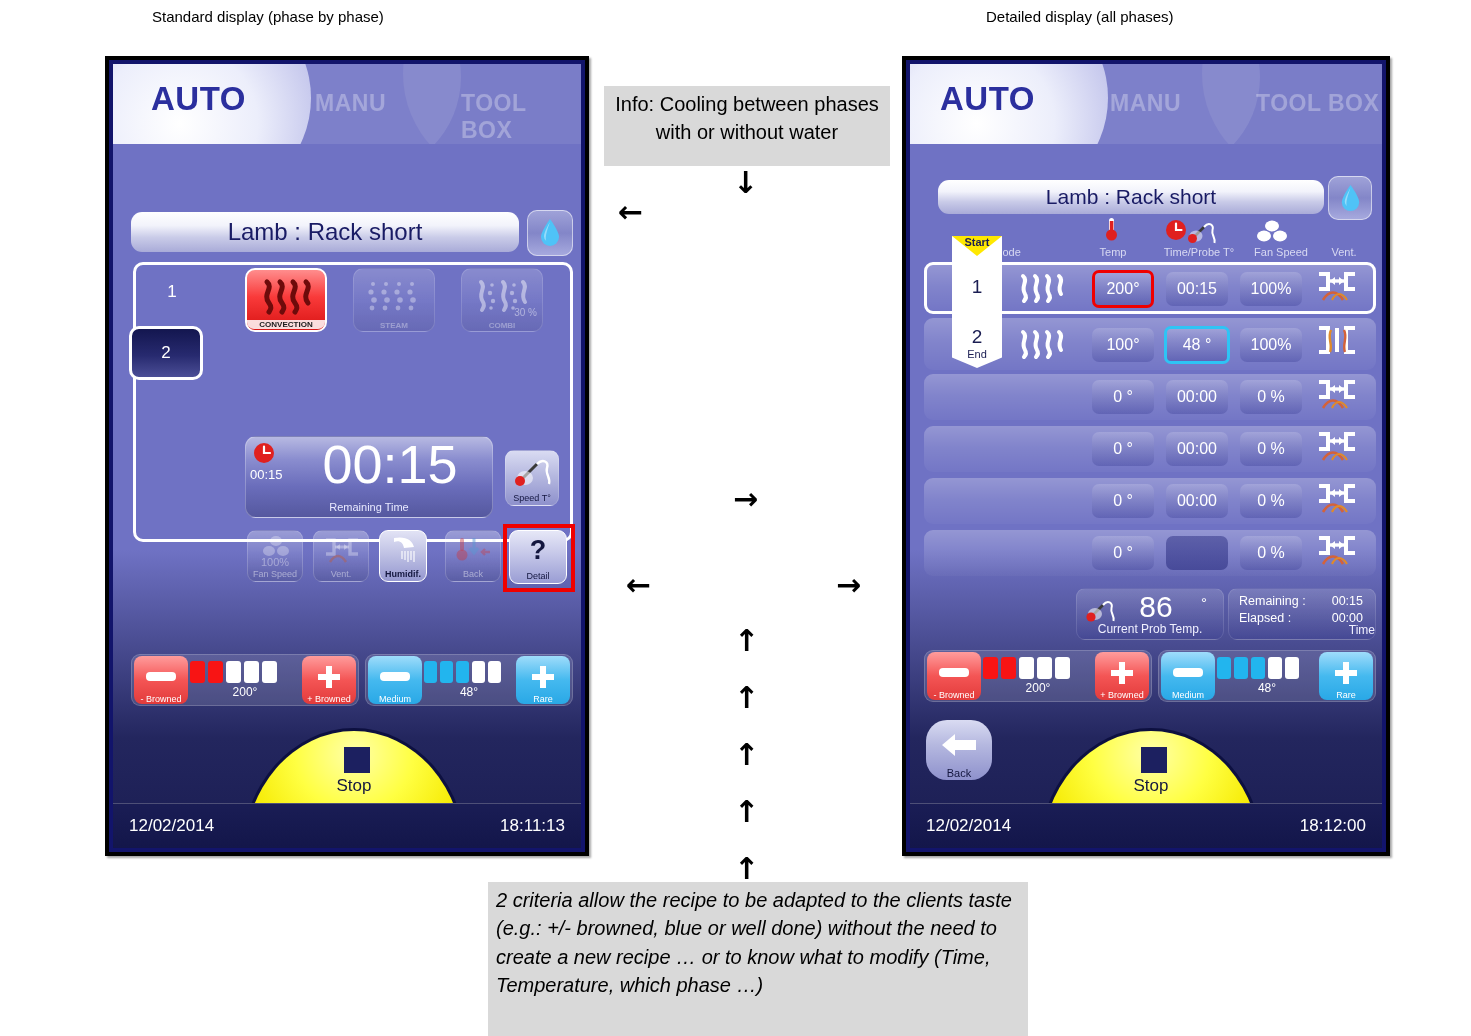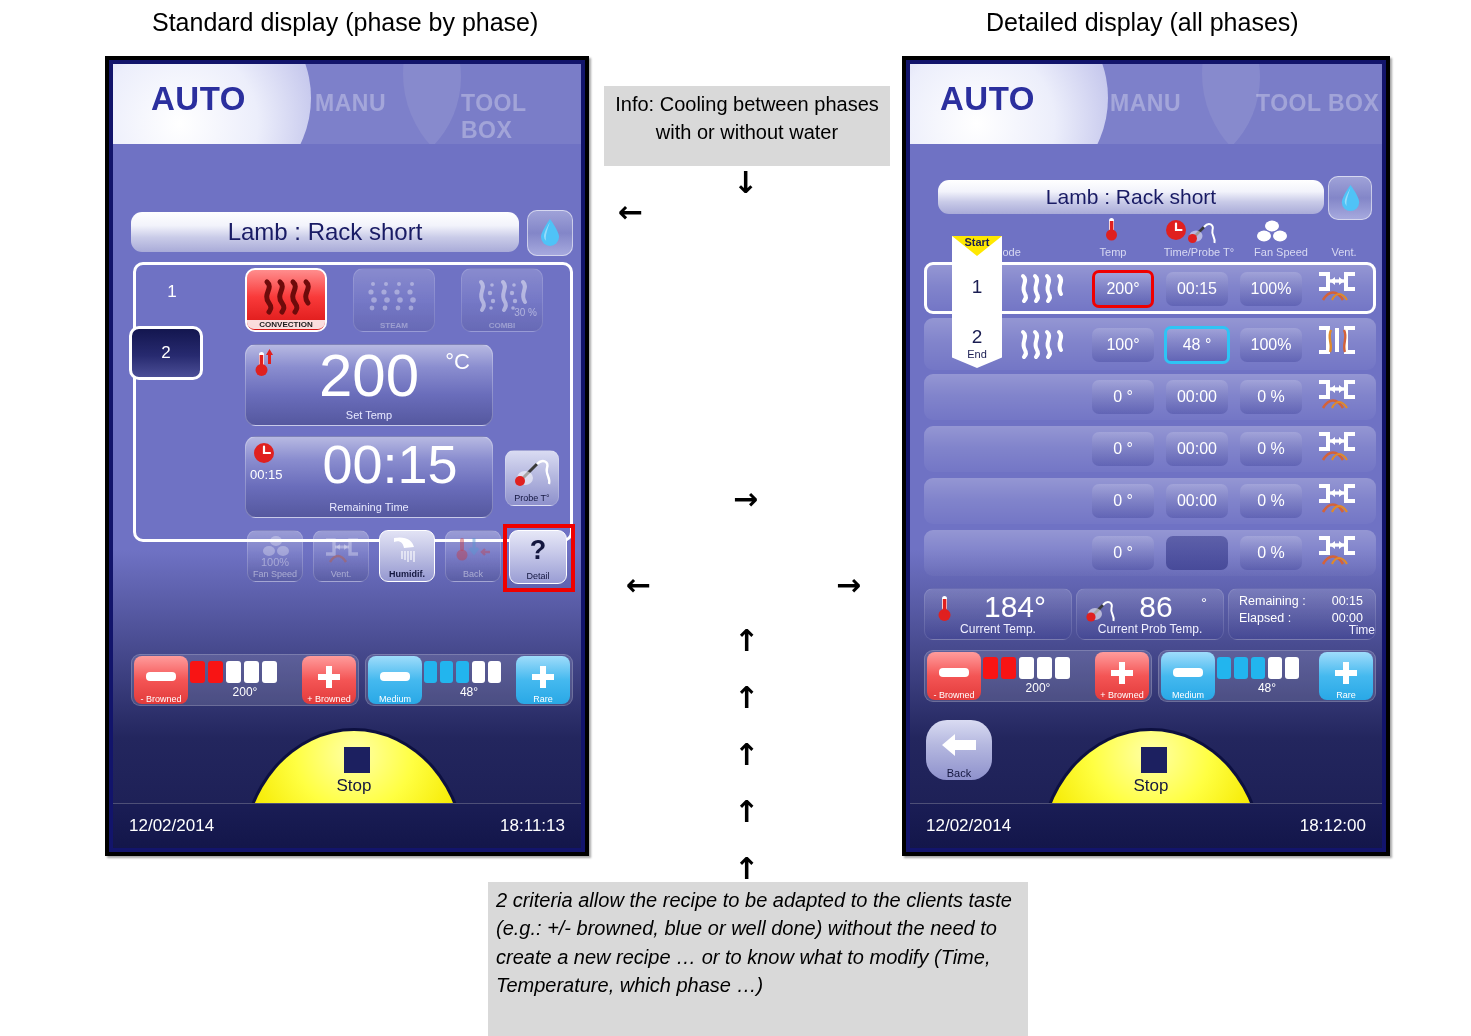--- a/index.html
+++ b/index.html
@@ -6,21 +6,21 @@
   body{
     width:1471px;height:1036px;position:relative;
     background:#ffffff;
     font-family:"Liberation Sans", sans-serif;
     overflow:hidden;
   }
   .abs{position:absolute;}
 
   
   .caption{
-    font-size:25px;color:#000;white-space:nowrap;
+    font-size:15px;color:#000;white-space:nowrap;
     font-family:"Liberation Sans", sans-serif;
   }
 
   
   .note{
     background:#d9d9d9;color:#000;font-size:20px;line-height:1.42;
     padding:4px 8px;box-sizing:border-box;
   }
   .note.center{text-align:center;}
 
@@ -274,51 +274,39 @@
           <circle cx="41" cy="7" r="1.8"></circle>
             <circle cx="39" cy="15" r="2.2"></circle>
             <circle cx="42" cy="23" r="2.2"></circle>
             <circle cx="40" cy="30" r="1.8"></circle>
         </g>
       </svg>
       <div class="abs" style="right:5px;bottom:13px;font-size:10px;color:rgba(255,255,255,.45);">30 %</div>
       <div class="mode-cap" style="color:rgba(255,255,255,.34);">COMBI</div>
     </div>
 
-    <div class="bigbox" style="left:132px;top:280px;width:248px;height:82px;">
-      <svg width="22" height="30" viewBox="0 0 22 30" style="position:absolute;left:7px;top:4px;">
-        <rect x="6" y="3" width="5" height="15" rx="2.5" fill="#fff"></rect>
-        <circle cx="8.5" cy="21" r="6" fill="#e0201f"></circle>
-        <rect x="6.6" y="6" width="3.6" height="14" fill="#e0201f"></rect>
-        <rect x="15" y="4" width="3" height="11" fill="#e0201f"></rect>
-        <path d="M16.5 0 L20 6 L13 6 Z" fill="#e0201f"></path>
-      </svg>
-      <div class="bigval" style="left:0;right:0;top:-4px;text-align:center;font-size:60px;">200</div>
-      <div class="abs" style="right:22px;top:4px;color:#fff;font-size:22px;">°C</div>
-      <div class="bigcap" style="bottom:4px;">Set Temp</div>
-    </div>
 
     <div class="bigbox" style="left:132px;top:372px;width:248px;height:82px;">
       <svg width="24" height="24" viewBox="0 0 24 24" style="position:absolute;left:6px;top:4px;">
         <circle cx="12" cy="12" r="10" fill="#e0201f"></circle>
         <path d="M12 5.5 v6.5 h6" stroke="#fff" stroke-width="2.2" fill="none" stroke-linecap="round"></path>
       </svg>
       <div class="abs" style="left:4px;top:30px;color:#fff;font-size:13px;">00:15</div>
       <div class="bigval" style="left:42px;right:0;top:-4px;text-align:center;font-size:54px;">00:15</div>
       <div class="bigcap" style="bottom:4px;">Remaining Time</div>
     </div>
 
     <div class="tile" style="position:absolute;left:392px;top:386px;width:54px;height:56px;background:linear-gradient(180deg,#d9dbf2 0%,#b6b9e0 45%,#8e91cc 100%);">
       <svg width="40" height="34" viewBox="0 0 40 34" style="position:absolute;left:7px;top:5px;">
         <path d="M4 28 L24 8" stroke="#3a3a3a" stroke-width="3"></path>
         <path d="M24 8 C30 2 36 6 34 12 C32 18 38 22 36 28" stroke="#fff" stroke-width="2.4" fill="none"></path>
         <ellipse cx="12" cy="22" rx="8" ry="7" fill="rgba(255,255,255,.55)"></ellipse>
         <circle cx="7" cy="25" r="5" fill="#e0201f"></circle>
       </svg>
-      <div class="tile-lbl" style="color:#14173f;">Probe T°</div>
+      <div class="tile-lbl" style="color:#14173f;">Speed T°</div>
     </div>
 
     <div class="tile" style="position:absolute;left:134px;top:466px;width:56px;height:52px;">
       <svg width="26" height="24" viewBox="0 0 26 24" style="position:absolute;left:15px;top:4px;">
         <g fill="rgba(255,255,255,.30)">
           <ellipse cx="13" cy="6" rx="6" ry="5"></ellipse>
             <ellipse cx="6" cy="16" rx="6" ry="5"></ellipse>
             <ellipse cx="20" cy="16" rx="6" ry="5"></ellipse>
         </g>
       </svg>
@@ -330,21 +318,21 @@
       <svg width="40" height="26" viewBox="0 0 40 26" style="position:absolute;left:8px;top:7px;">
         <path d="M4 2 h8 v14 h-8" stroke="rgba(255,255,255,.32)" stroke-width="3.4" fill="none"></path>
         <path d="M36 2 h-8 v14 h8" stroke="rgba(255,255,255,.32)" stroke-width="3.4" fill="none"></path>
         <path d="M13 9 h14" stroke="rgba(255,255,255,.32)" stroke-width="3"></path>
         <path d="M14 9 l4 -3 v6 z M26 9 l-4 -3 v6 z" fill="rgba(255,255,255,.32)"></path>
         <path d="M8 24 C13 16 19 16 24 24" stroke="rgba(190,90,60,.45)" stroke-width="2.4" fill="none"></path>
       </svg>
       <div class="tile-lbl">Vent.</div>
     </div>
 
-    <div class="tile tile-on" style="position:absolute;left:266px;top:466px;width:56px;height:52px;background:linear-gradient(180deg,#e2e3f5 0%,#bfc1e4 46%,#9598d0 100%);border:1px solid #fff;">
+    <div class="tile tile-on" style="position:absolute;left:266px;top:466px;width:48px;height:52px;background:linear-gradient(180deg,#e2e3f5 0%,#bfc1e4 46%,#9598d0 100%);border:1px solid #fff;">
       <svg width="36" height="32" viewBox="0 0 36 32" style="position:absolute;left:10px;top:3px;">
         <path d="M4 4 C16 2 22 6 24 13 L14 14 C13 9 10 6 4 8 Z" fill="#fff"></path>
         <g stroke="rgba(255,255,255,.8)" stroke-width="1.4">
           <path d="M15 17 v9"></path>
             <path d="M18 17 v11"></path>
             <path d="M21 17 v9"></path>
             <path d="M24 17 v11"></path>
             <path d="M12 17 v8"></path>
         </g>
       </svg>
@@ -568,29 +556,20 @@
     <div class="dcell" style="left:330px;top:472px;width:62px;height:34px;">0 %</div>
     <svg width="46" height="30" viewBox="0 0 46 30" style="position:absolute;left:404px;top:472px;">
       <path d="M5 2 h9 v15 h-9" stroke="#fff" stroke-width="4" fill="none"></path>
         <path d="M41 2 h-9 v15 h9" stroke="#fff" stroke-width="4" fill="none"></path>
       <path d="M15 9 h16" stroke="#fff" stroke-width="3.4"></path>
         <path d="M16 9 l5 -4 v8 z M30 9 l-5 -4 v8 z" fill="#fff"></path>
       <path d="M9 28 C15 18 23 18 29 28" stroke="#d4623a" stroke-width="2.6" fill="none"></path>
       <path d="M18 28 C22 20 28 20 33 28" stroke="#e08a2a" stroke-width="2.2" fill="none"></path>
     </svg>
 
-    <div class="statbox" style="left:14px;top:524px;width:148px;height:52px;">
-      <svg width="18" height="30" viewBox="0 0 18 30" style="position:absolute;left:12px;top:5px;">
-        <rect x="5" y="2" width="5" height="14" rx="2.5" fill="#fff"></rect>
-        <circle cx="7.5" cy="21" r="6" fill="#e0201f"></circle>
-        <rect x="5.8" y="5" width="3.6" height="15" fill="#e0201f"></rect>
-      </svg>
-      <div class="statval" style="left:38px;top:1px;right:4px;text-align:center;font-size:30px;">184°</div>
-      <div class="statcap" style="bottom:3px;">Current Temp.</div>
-    </div>
 
     <div class="statbox" style="left:166px;top:524px;width:148px;height:52px;">
       <svg width="36" height="30" viewBox="0 0 36 30" style="position:absolute;left:8px;top:4px;">
         <path d="M4 26 L18 12" stroke="#3a3a3a" stroke-width="2.6"></path>
         <path d="M18 12 C23 6 28 10 26.5 15 C25 20 30 23 28.5 28" stroke="#fff" stroke-width="2" fill="none"></path>
         <ellipse cx="10" cy="21" rx="7" ry="6" fill="rgba(255,255,255,.55)"></ellipse>
         <circle cx="6" cy="24" r="4.6" fill="#e0201f"></circle>
       </svg>
       <div class="statval" style="left:40px;top:1px;right:28px;text-align:center;font-size:30px;">86</div>
       <div class="statval" style="right:16px;top:5px;font-size:15px;">°</div>

